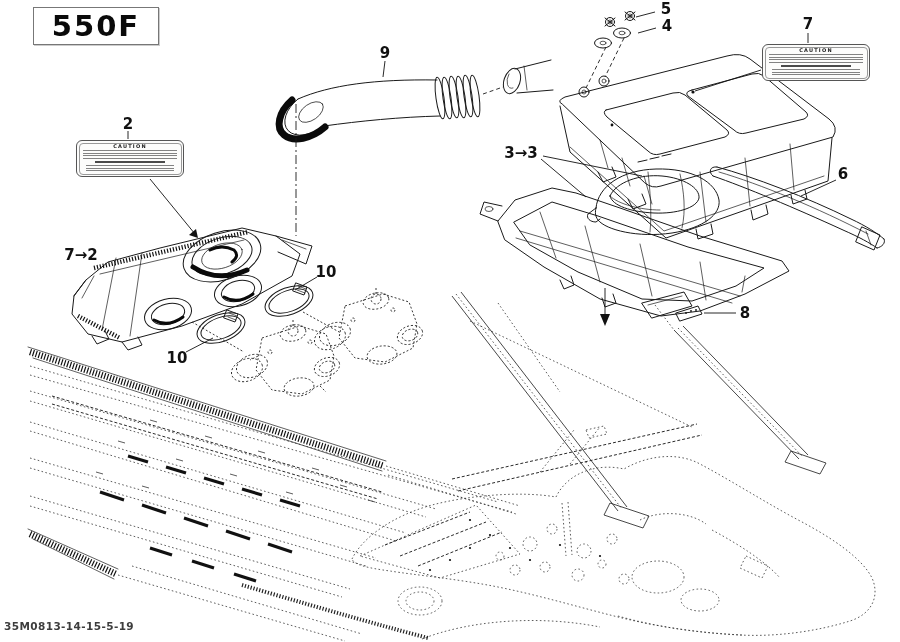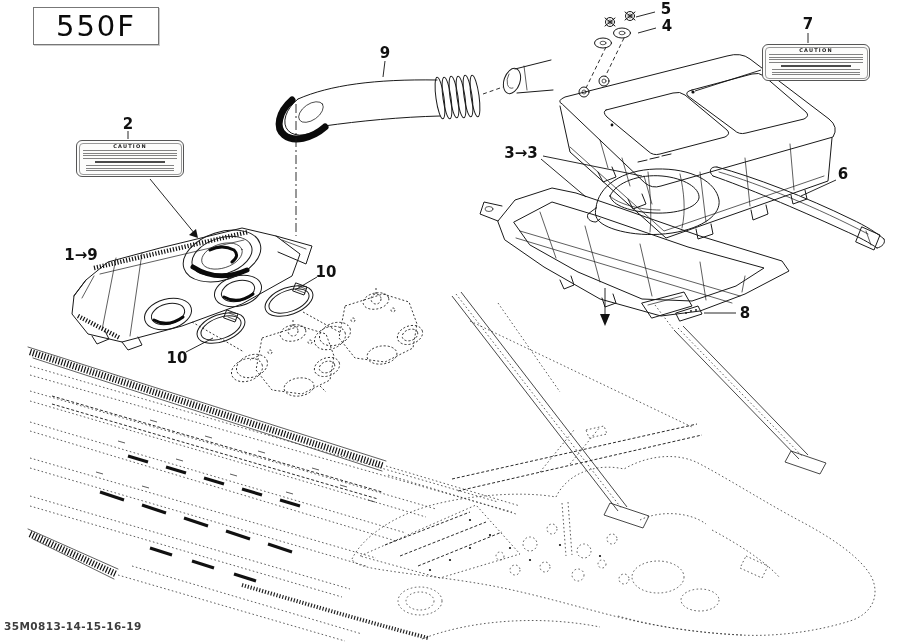--- a/index.html
+++ b/index.html
@@ -4,21 +4,21 @@
 <style>
   html,body{margin:0;padding:0;background:#fff;}
   .stage{position:relative;width:900px;height:642px;background:#ffffff;overflow:hidden;
          font-family:"DejaVu Sans","Liberation Sans",sans-serif;}
   .stage svg{position:absolute;left:0;top:0;}
 
   
   .badge{position:absolute;left:33px;top:7px;width:124px;height:36px;
          border:1.5px solid #777;box-shadow:1px 1px 0 #ccc;background:#fff;
          display:flex;align-items:center;justify-content:center;}
-  .badge span{font-size:29px;font-weight:400;letter-spacing:2px;color:#0a0a0a;}
+  .badge span{font-size:29px;font-weight:700;letter-spacing:2px;color:#0a0a0a;}
 
   
   .callout{position:absolute;transform:translate(-50%,-50%);
            font-size:15px;font-weight:700;color:#111;white-space:nowrap;}
 
   
   .caution{position:absolute;width:108px;height:37px;border:1.2px solid #555;
            border-radius:6px;background:#fcfcfb;box-sizing:border-box;padding:2px 4px 2px;}
   .caution::before{content:"";position:absolute;inset:1.5px;border:0.8px solid #999;
            border-radius:4px;pointer-events:none;}
@@ -361,21 +361,21 @@
     <line class="ld" x1="736" y1="313" x2="704" y2="313"></line>
     <line class="ld" x1="605" y1="288" x2="605" y2="317"></line>
     <polygon class="fil" points="605,326 600,314 610,314"></polygon>
   </g>
 </svg>
 
   <div class="badge">
     <span>550F</span>
   </div>
 
-  <div class="callout" style="left:81px;top:255px">1→9</div>
+  <div class="callout" style="left:81px;top:255px">7→2</div>
   <div class="callout" style="left:128px;top:124px">2</div>
   <div class="callout" style="left:521px;top:153px">3→3</div>
   <div class="callout" style="left:667px;top:26px">4</div>
   <div class="callout" style="left:666px;top:9px">5</div>
   <div class="callout" style="left:843px;top:174px">6</div>
   <div class="callout" style="left:808px;top:24px">7</div>
   <div class="callout" style="left:745px;top:313px">8</div>
   <div class="callout" style="left:385px;top:53px">9</div>
   <div class="callout" style="left:326px;top:272px">10</div>
   <div class="callout" style="left:177px;top:358px">10</div>
@@ -386,15 +386,15 @@
     <div class="cl-mid"></div>
     <div class="cl-body2"></div>
   </div>
   <div class="caution" style="left:762px;top:44px">
     <div class="cl-head">CAUTION</div>
     <div class="cl-body"></div>
     <div class="cl-mid"></div>
     <div class="cl-body2"></div>
   </div>
 
-  <div class="doccode">35M0813-14-15-16-19</div>
+  <div class="doccode">35M0813-14-15-5-19</div>
 
 </div>
 
 </body></html>

